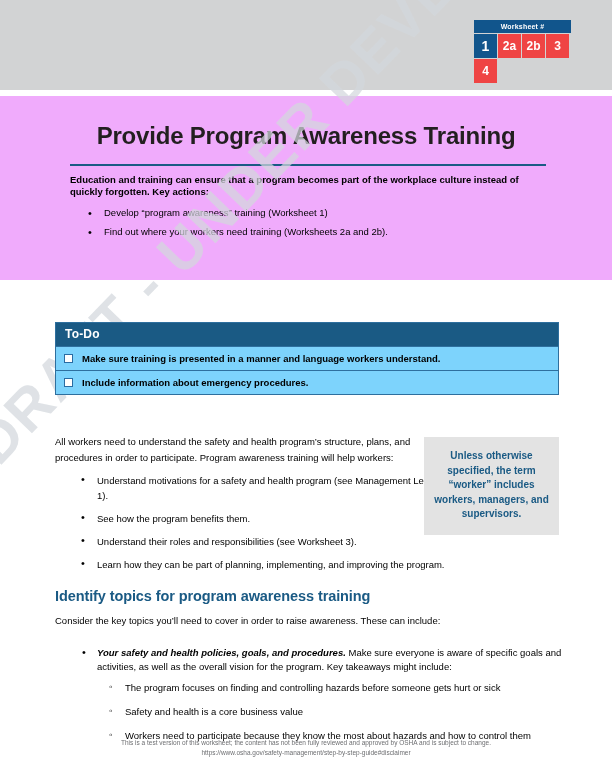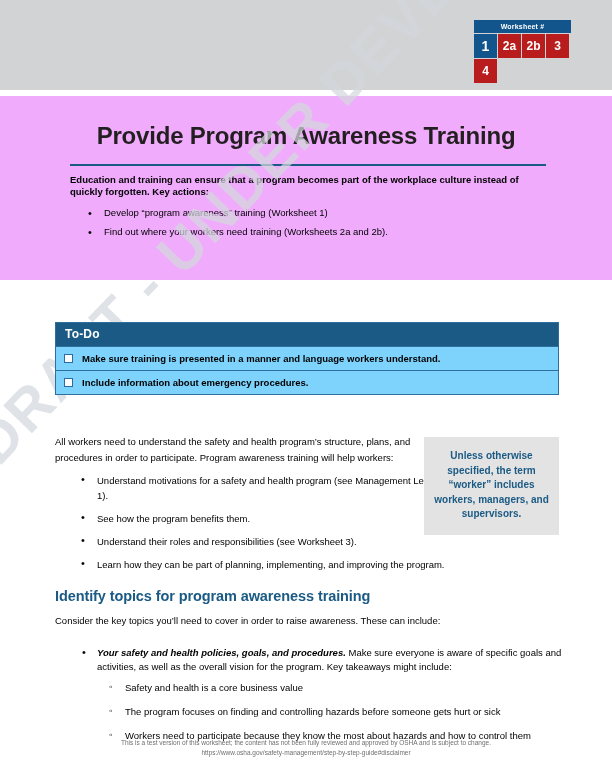--- a/index.html
+++ b/index.html
@@ -88,21 +88,21 @@
     margin-top: 1px;
   }
   #worksheet-selector .ws-cell {
     width: 23px;
     height: 24px;
     line-height: 24px;
     text-align: center;
     font-size: 12px;
     font-weight: bold;
     color: #ffffff;
-    background: #b91c1c;
+    background: #ef4444;
     box-sizing: border-box;
   }
   #worksheet-selector .ws-cell.active {
     background: #11558c;
     font-size: 14px;
   }
   #worksheet-selector .ws-row2 {
     margin-top: 1px;
   }
 
@@ -423,22 +423,22 @@
 </div>
 
 <div id="callout">Unless otherwise specified, the term “worker” includes workers, managers, and supervisors.</div>
 
 <div id="section-heading">Identify topics for program awareness training</div>
 <div id="section-intro">Consider the key topics you’ll need to cover in order to raise awareness. These can include:</div>
 <ul id="topic-list">
   <li>
     <span class="lead">Your safety and health policies, goals, and procedures.</span><span> Make sure everyone is aware of specific goals and activities, as well as the overall vision for the program. Key takeaways might include:</span>
     <ul id="sub-list">
+      <li>The program focuses on finding and controlling hazards before someone gets hurt or sick</li>
       <li>Safety and health is a core business value</li>
-      <li>The program focuses on finding and controlling hazards before someone gets hurt or sick</li>
       <li>Workers need to participate because they know the most about hazards and how to control them</li>
     </ul>
   </li>
 </ul>
 
 <div id="footer">
   <span>This is a test version of this worksheet; the content has not been fully reviewed and approved by OSHA and is subject to change.</span>
   <span class="line2">https://www.osha.gov/safety-management/step-by-step-guide#disclaimer</span>
 </div>
 

